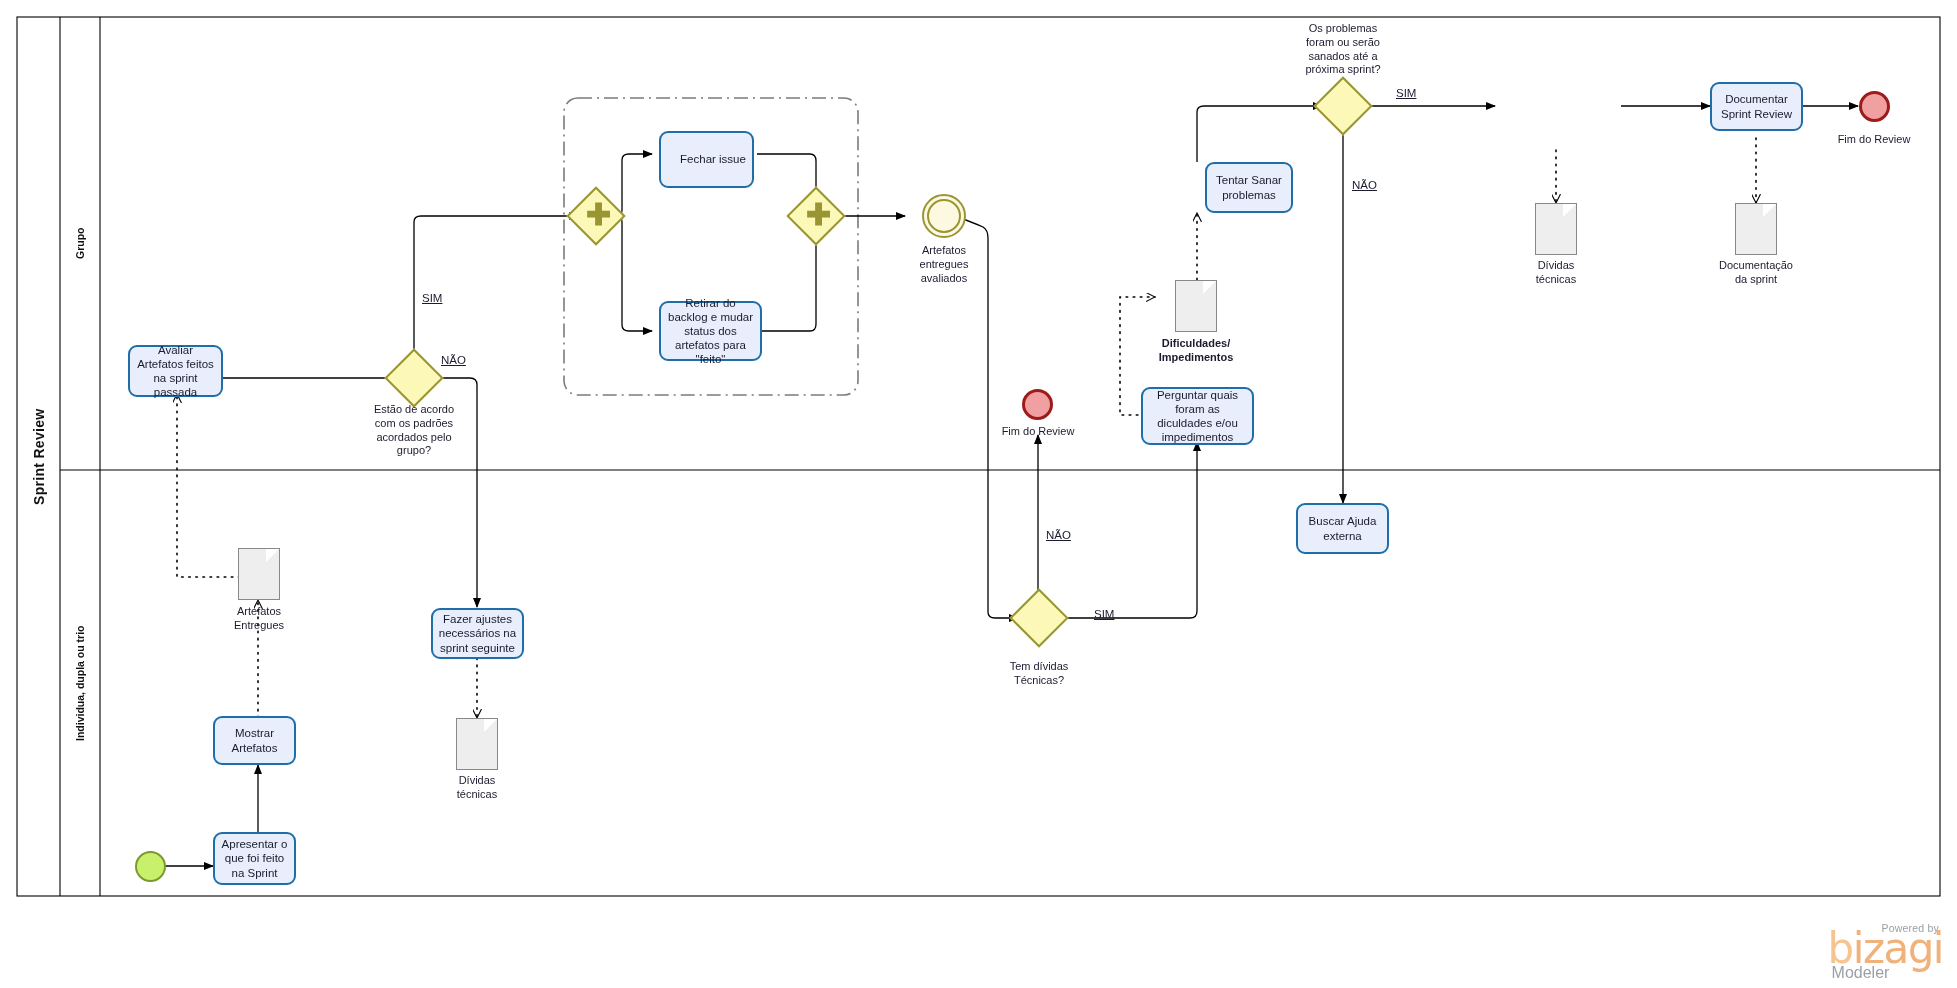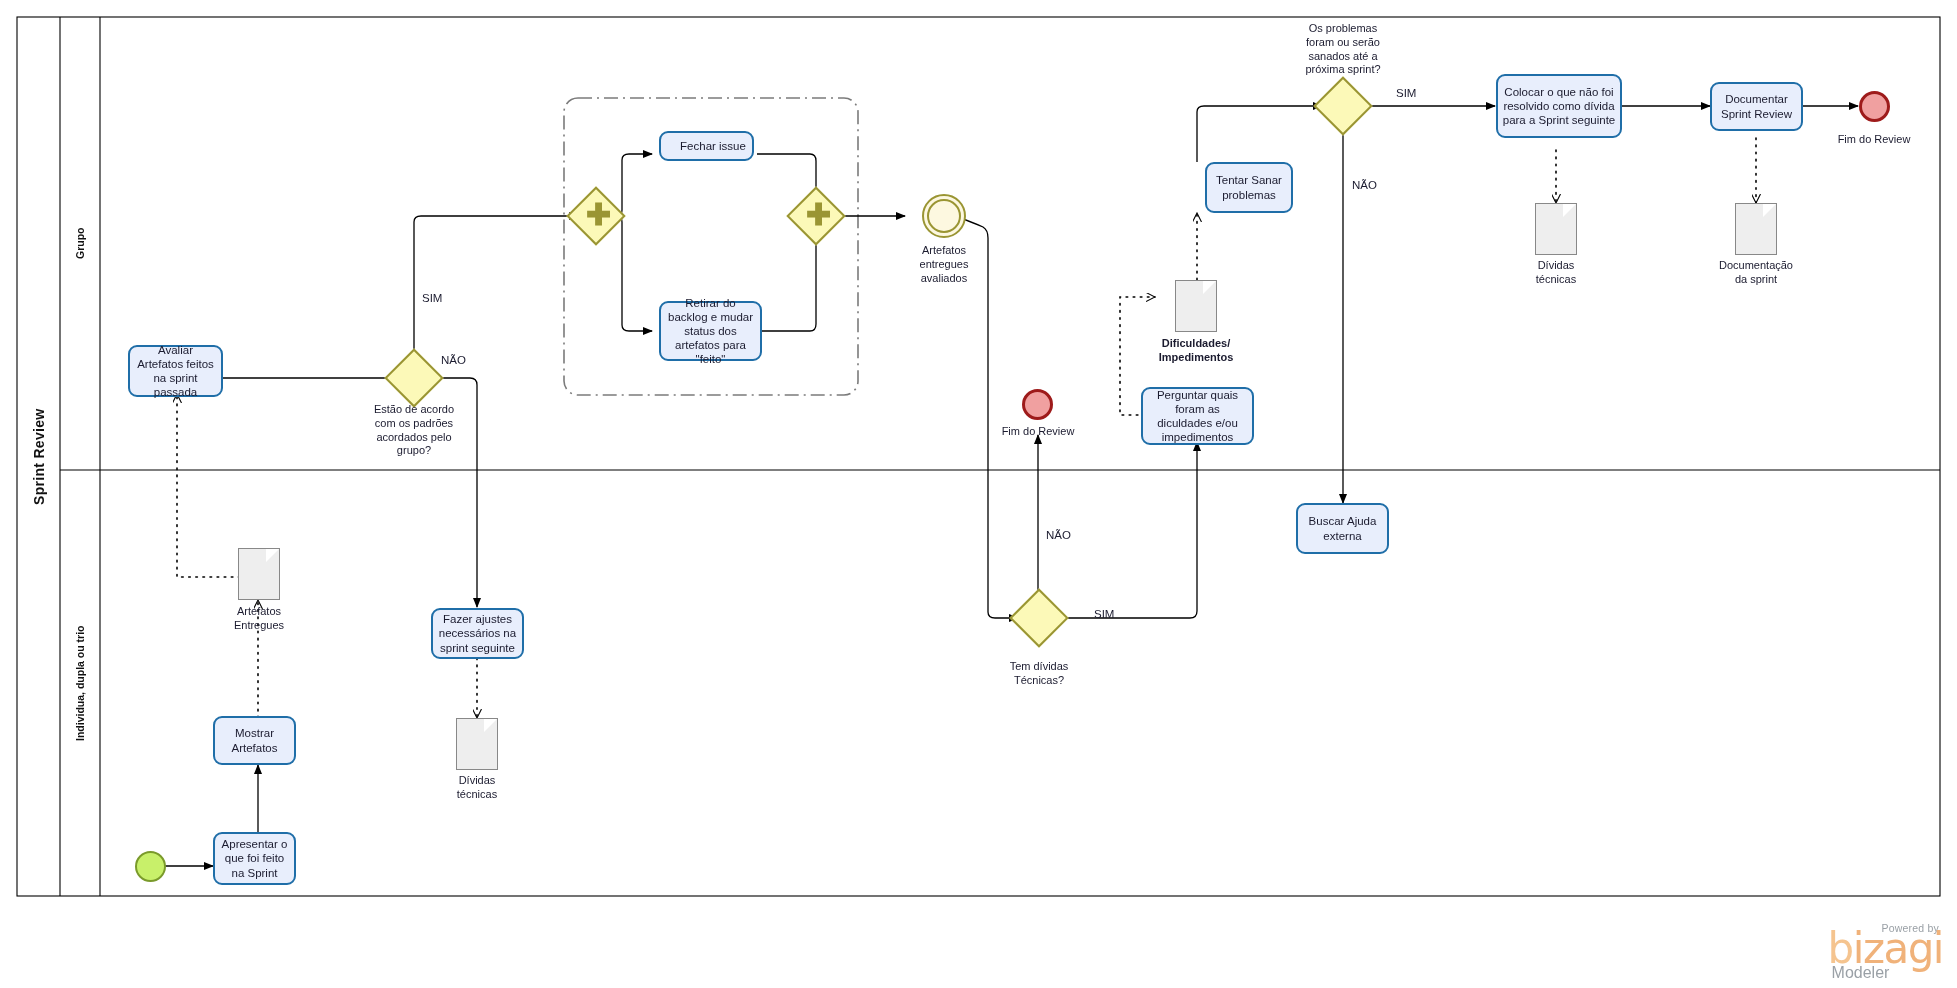--- a/index.html
+++ b/index.html
@@ -96,20 +96,21 @@
     color: #1b1b2f;
     text-align: center;
     line-height: 1.25;
     white-space: pre-line;
   }
   .flow-label {
     position: absolute;
     font-size: 11.5px;
     color: #1b1b2f;
     white-space: nowrap;
+    text-decoration: underline;
   }
   
   .pool-title, .lane-title {
     position: absolute;
     font-weight: bold;
     color: #111;
     writing-mode: vertical-rl;
     transform: rotate(180deg);
     display: flex;
     align-items: center;
@@ -245,21 +246,21 @@
 com os padrões
 acordados pelo
 grupo?</div>
 
   <div class="flow-label" style="left:422px; top:292px;">SIM</div>
   <div class="flow-label" style="left:441px; top:354px;">NÃO</div>
 
   <div class="node gateway" style="left:575px; top:195px;"></div>
   <div class="gw-plus" style="left:586px; top:200px;">✚</div>
 
-  <div class="node task" style="left:659px; top:131px; width:95px; height:30px;padding-left:17px;">
+  <div class="node task" style="left:659px; top:131px; width:95px; height:57px;padding-left:17px;">
     <span>Fechar issue</span>
   </div>
 
   <div class="node task" style="left:659px; top:301px; width:103px; height:60px;">
     <span>Retirar do backlog e mudar status dos artefatos para "feito"</span>
   </div>
 
   <div class="node gateway" style="left:795px; top:195px;"></div>
   <div class="gw-plus" style="left:806px; top:200px;">✚</div>
 
@@ -281,23 +282,20 @@
 
   <div class="node gateway" style="left:1322px; top:85px;"></div>
   <div class="label" style="left:1283px; top:22px; width:120px;">Os problemas
 foram ou serão
 sanados até a
 próxima sprint?</div>
 
   <div class="flow-label" style="left:1396px; top:87px;">SIM</div>
   <div class="flow-label" style="left:1352px; top:179px;">NÃO</div>
 
-  <div class="node task" style="left:1496px; top:74px; width:126px; height:64px;">
-    <span>Colocar o que não foi resolvido como dívida para a Sprint seguinte</span>
-  </div>
 
   <div class="node data-obj" style="left:1535px; top:203px; width:42px; height:52px;">
     <div class="data-corner" style="right:0; top:0;"></div>
   </div>
   <div class="label" style="left:1506px; top:259px; width:100px;">Dívidas
 técnicas</div>
 
   <div class="node task" style="left:1710px; top:82px; width:93px; height:49px;">
     <span>Documentar Sprint Review</span>
   </div>

